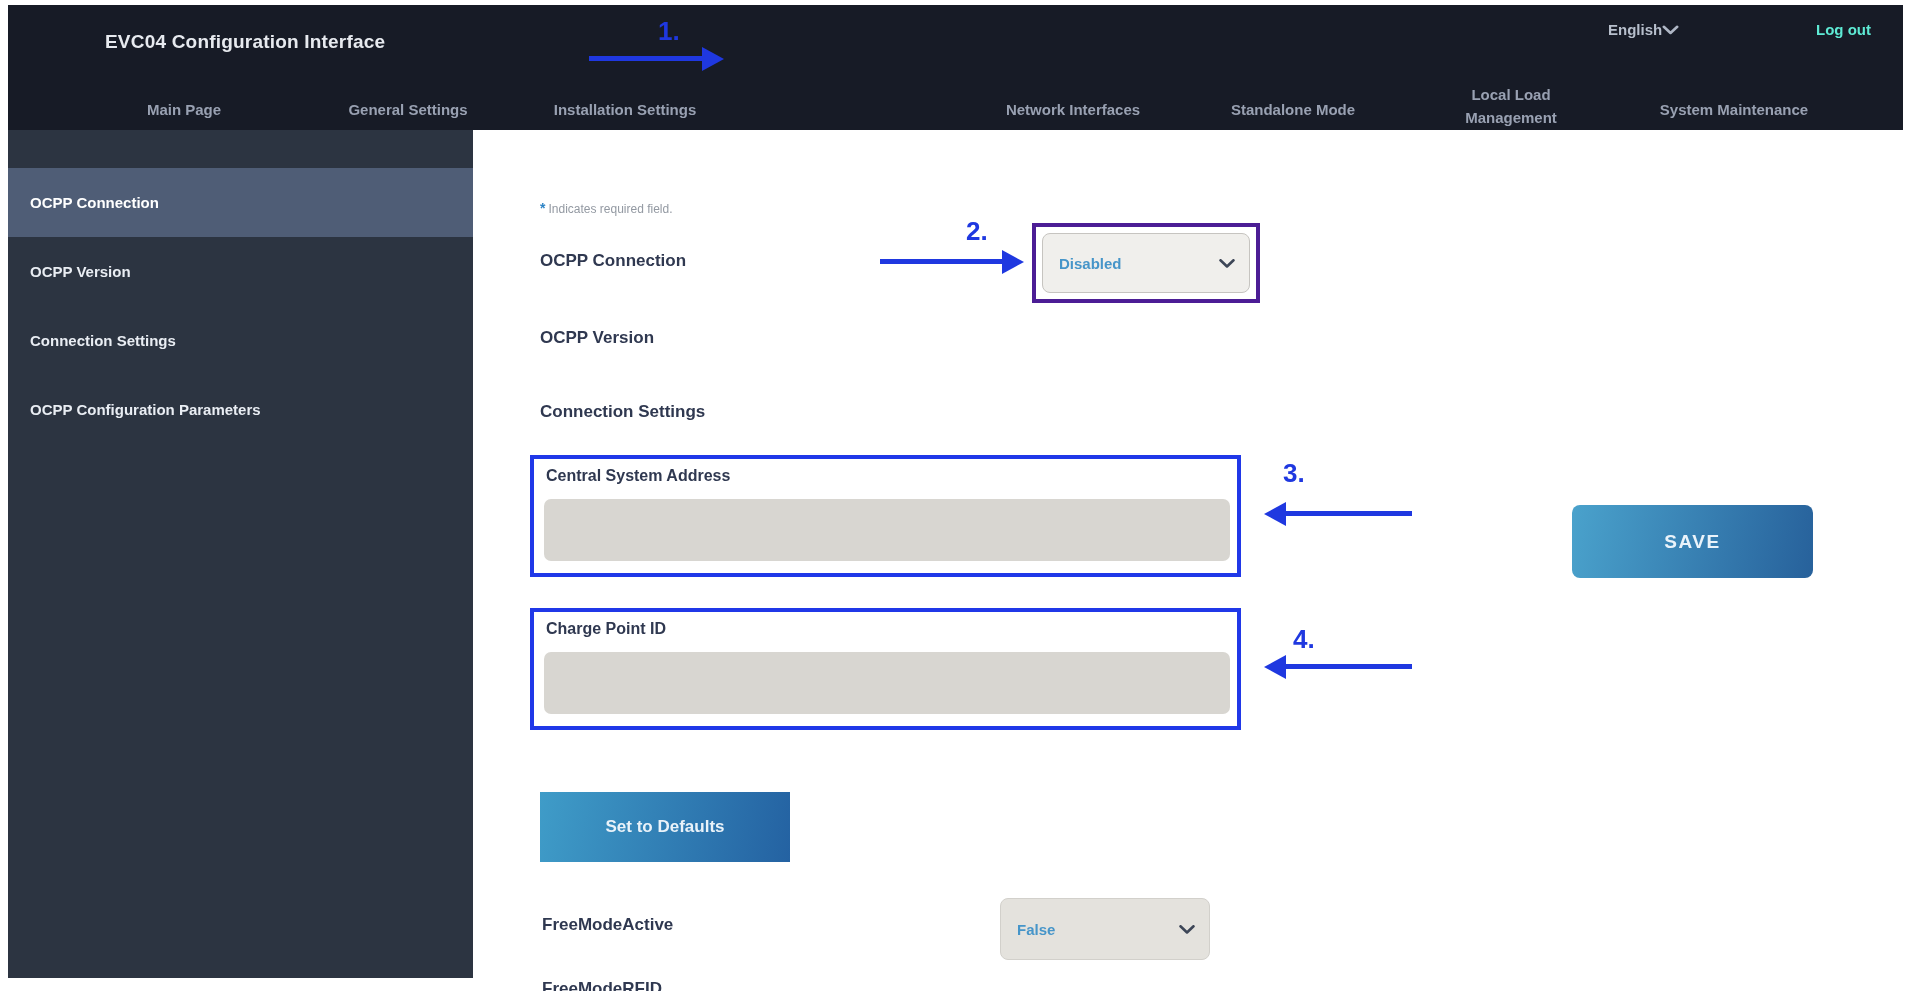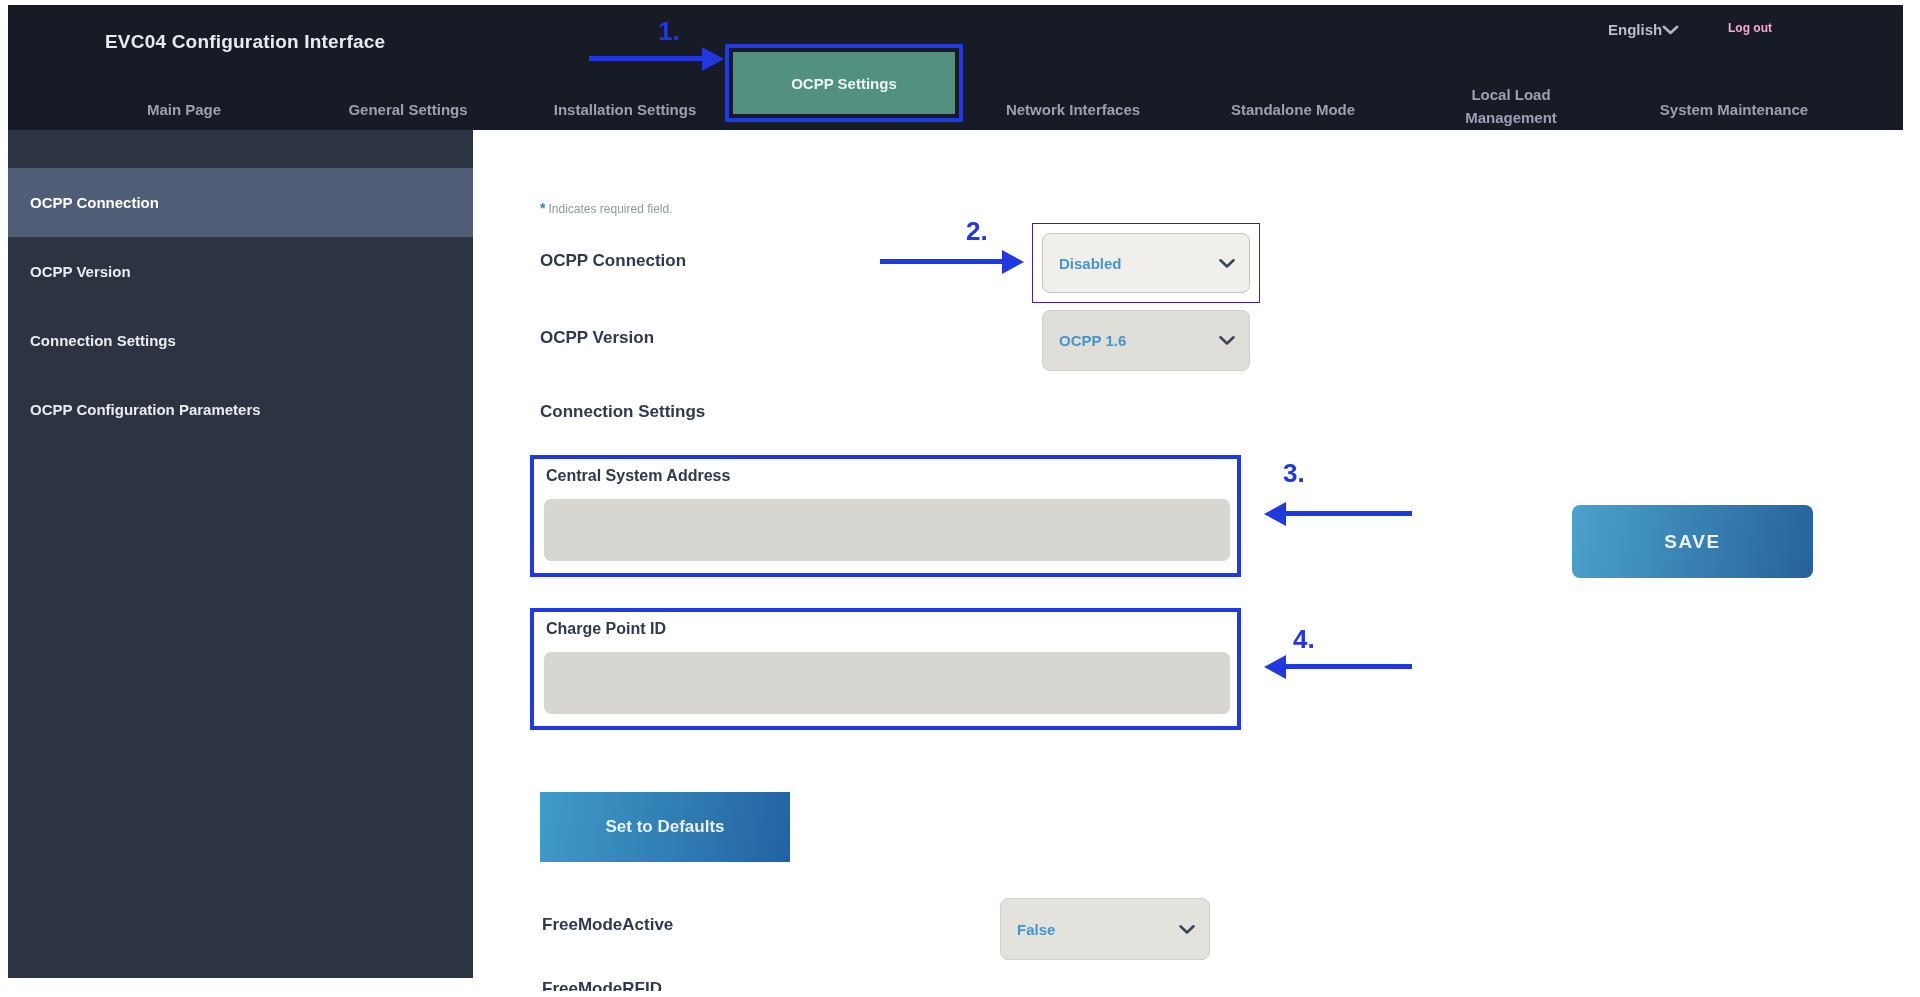--- a/index.html
+++ b/index.html
@@ -5,21 +5,21 @@
   * { margin:0; padding:0; box-sizing:border-box; }
   html,body { background:#ffffff; }
   body { font-family:"Liberation Sans", sans-serif; }
   .page { position:relative; width:1920px; height:997px; background:#ffffff; overflow:hidden; }
 
   
   .header { position:absolute; left:8px; top:5px; width:1895px; height:125px; background:#171b26; }
   .app-title { position:absolute; left:97px; top:26px; font-size:19px; font-weight:700; color:#e7eaef; letter-spacing:.2px; }
   .lang-sel { position:absolute; left:1600px; top:16px; display:flex; align-items:center; cursor:pointer; }
   .lang-label { font-size:15px; font-weight:600; color:#b7bfcc; }
-  .logout { position:absolute; left:1720px; top:16px; font-size:12px; font-weight:600; color:#f9a8d4; cursor:pointer; }
+  .logout { position:absolute; left:1808px; top:16px; font-size:15px; font-weight:600; color:#5eead4; cursor:pointer; }
 
   .nav-item { position:absolute; top:96px; transform:translateX(-50%); font-size:15px; font-weight:600;
               color:#99a1b2; white-space:nowrap; cursor:pointer; }
   .nav-item.two-line { white-space:normal; width:124px; text-align:center; line-height:23px; top:78px; }
   .tab-frame { position:absolute; left:725px; top:44px; width:238px; height:78px; border:4px solid #2038e8;
                display:flex; align-items:center; justify-content:center; }
   .tab-active { width:222px; height:62px; background:#52907f; color:#eef5f2; font-size:15px; font-weight:600;
                 display:flex; align-items:center; justify-content:center; cursor:pointer; }
 
   
@@ -30,21 +30,21 @@
 
   
   .req-note { position:absolute; left:540px; top:200px; font-size:12px; color:#9399a2; }
   .req-star { color:#2e84c6; font-weight:700; font-size:14px; margin-right:3px; }
   .field-label { position:absolute; font-size:17px; font-weight:700; color:#2f3850; }
   .section-heading { position:absolute; left:540px; top:402px; font-size:17px; font-weight:700; color:#2f3850; }
 
   .dropdown { display:flex; align-items:center; justify-content:space-between; padding:0 14px 0 16px;
               border-radius:8px; cursor:pointer; }
   .dropdown .val { font-size:15px; font-weight:600; color:#4695c9; }
-  .dd-disabled-frame { position:absolute; left:1032px; top:223px; width:228px; height:80px; border:1px solid #4c1d95;
+  .dd-disabled-frame { position:absolute; left:1032px; top:223px; width:228px; height:80px; border:4px solid #4c1d95;
                        display:flex; align-items:center; justify-content:center; }
   .dd-disabled { width:208px; height:60px; background:#f0efec; border:1.5px solid #c6c4c0; }
   .dd-version { position:absolute; left:1042px; top:310px; width:208px; height:61px; background:#e0ded9; border:1px solid #d0cec9; }
   .dd-freemode { position:absolute; left:1000px; top:898px; width:210px; height:62px; background:#e4e2dd; border:1px solid #d2d0cb; }
 
   .anno-box { position:absolute; left:530px; width:711px; height:122px; border:4px solid #2038e8; background:transparent; }
   .anno-box .in-label { position:absolute; left:12px; top:8px; font-size:16px; font-weight:700; color:#2f3850; }
   .anno-box input { position:absolute; left:10px; top:40px; width:686px; height:62px; background:#d8d6d1;
                     border:none; border-radius:7px; outline:none; font-size:16px; color:#333; padding:0 12px; }
 
@@ -87,23 +87,20 @@
 
     <div class="nav-item" style="left:176px">Main Page</div>
     <div class="nav-item" style="left:400px">General Settings</div>
     <div class="nav-item" style="left:617px">Installation Settings</div>
     <div class="nav-item" style="left:1065px">Network Interfaces</div>
     <div class="nav-item" style="left:1285px">Standalone Mode</div>
     <div class="nav-item two-line" style="left:1503px">Local Load Management</div>
     <div class="nav-item" style="left:1726px">System Maintenance</div>
   </div>
 
-  <div class="tab-frame">
-    <div class="tab-active">OCPP Settings</div>
-  </div>
 
   <div class="sidebar">
     <div class="side-item active" style="top:38px">OCPP Connection</div>
     <div class="side-item" style="top:107px">OCPP Version</div>
     <div class="side-item" style="top:176px">Connection Settings</div>
     <div class="side-item" style="top:245px">OCPP Configuration Parameters</div>
   </div>
 
   <div class="req-note">
     <span class="req-star">*</span><span>Indicates required field.</span>
@@ -115,28 +112,20 @@
       <span class="val">Disabled</span>
       <span>
         <svg class="chev" width="16" height="9" viewBox="0 0 16 9">
             <path d="M1.5 1.3 L8 7.5 L14.5 1.3" fill="none" stroke="#3d4657" stroke-width="2.6" stroke-linecap="round" stroke-linejoin="round"></path>
           </svg>
       </span>
     </div>
   </div>
 
   <div class="field-label" style="left:540px; top:328px">OCPP Version</div>
-  <div class="dropdown dd-version">
-    <span class="val">OCPP 1.6</span>
-    <span>
-      <svg class="chev" width="16" height="9" viewBox="0 0 16 9">
-          <path d="M1.5 1.3 L8 7.5 L14.5 1.3" fill="none" stroke="#3d4657" stroke-width="2.6" stroke-linecap="round" stroke-linejoin="round"></path>
-        </svg>
-    </span>
-  </div>
 
   <div class="section-heading">Connection Settings</div>
 
   <div class="anno-box" style="top:455px">
     <div class="in-label">Central System Address</div>
     <input type="text" value="" style="">
   </div>
 
   <div class="anno-box" style="top:608px">
     <div class="in-label">Charge Point ID</div>

